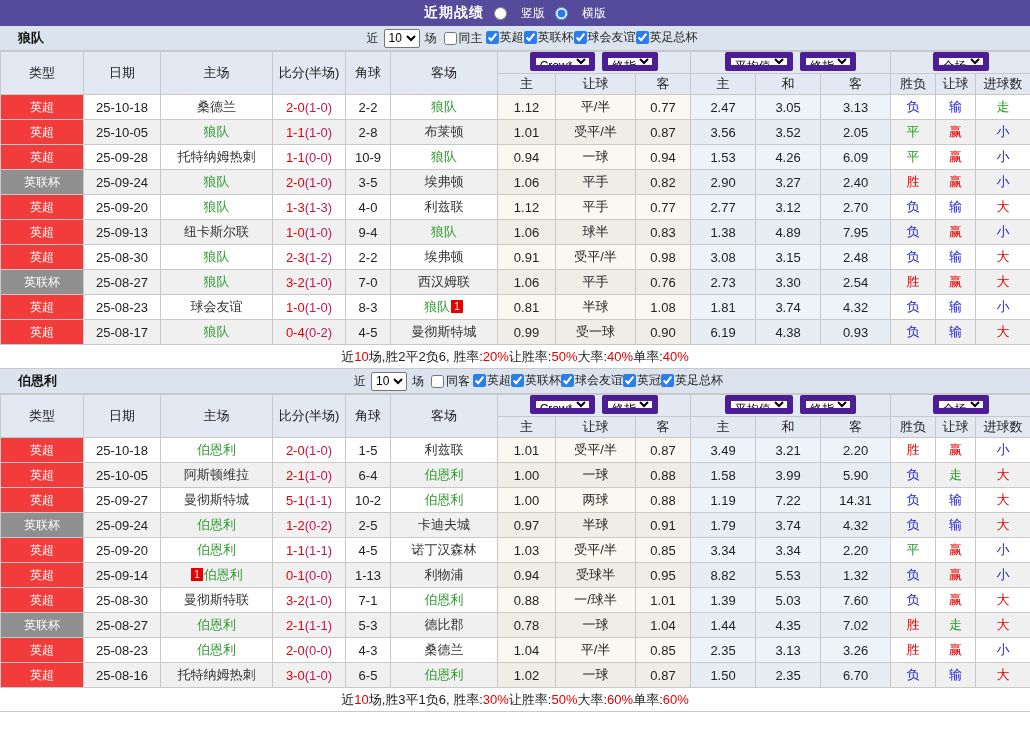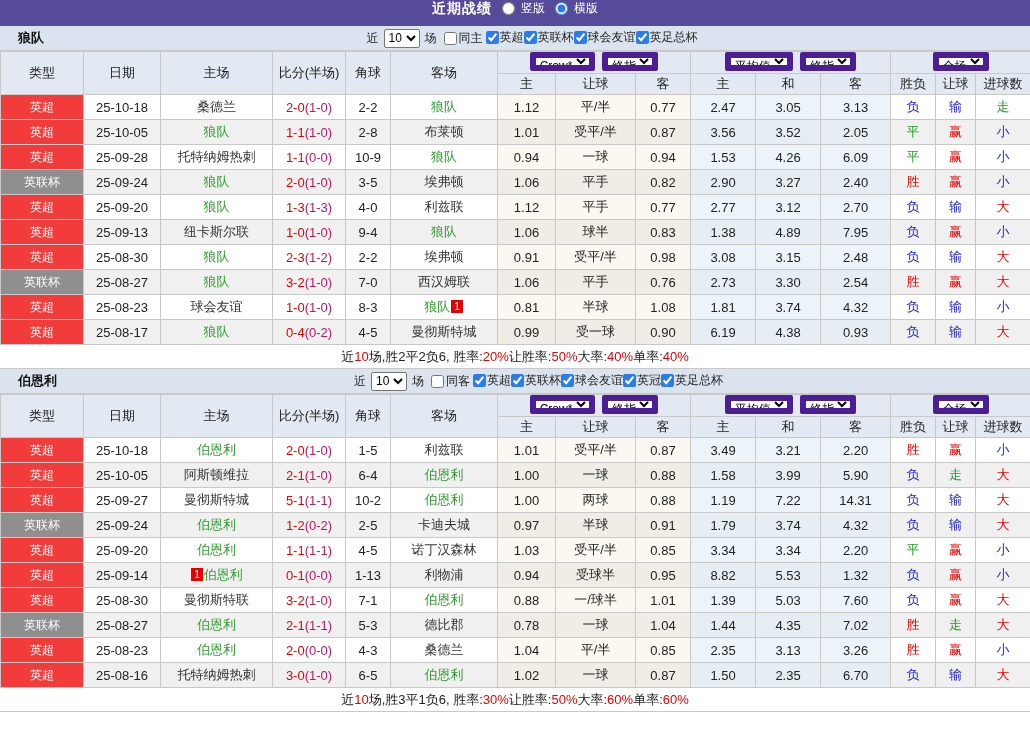--- a/index.html
+++ b/index.html
@@ -1,19 +1,19 @@
 <!DOCTYPE html>
 <html><head>
 <meta charset="utf-8">
 <style>
   * { box-sizing: border-box; }
   body { margin: 0; width: 1030px; font-family: "Liberation Sans", "DejaVu Sans", sans-serif; background: #fff; color: #222; }
-  .topbar { background: #564a9a; height: 26px; display: flex; align-items: flex-start; justify-content: center; gap: 10px; color: #fff; }
+  .topbar { background: #564a9a; height: 26px; display: flex; align-items: center; justify-content: center; gap: 10px; color: #fff; }
   .topbar .title { font-weight: bold; font-size: 14px; letter-spacing: 1px; }
-  .radio-label { display: inline-flex; align-items: center; gap: 6px; font-size: 12px; cursor: pointer; }
+  .radio-label { display: inline-flex; align-items: center; gap: 14px; font-size: 12px; cursor: pointer; }
   .radio-label input { margin: 0; width: 13px; height: 13px; accent-color: #2b7de9; }
   .section-bar { background: #dbe4ee; height: 25px; display: flex; align-items: center; padding: 0 10px; font-size: 13px; border-bottom: 1px solid #c8c8c8; }
   .team { font-weight: bold; color: #111; padding-left: 8px; }
   .filters { flex: 1; display: flex; align-items: center; justify-content: center; gap: 3px; font-size: 12px; }
   .filters select { font-size: 12px; height: 19px; border: 1px solid #767676; border-radius: 2px; background: #fff; margin: 0 2px; }
   .chk { display: inline-flex; align-items: center; gap: 1px; cursor: pointer; }
   .chk input { margin: 0 1px 0 4px; width: 13px; height: 13px; accent-color: #2b7de9; }
   table { border-collapse: collapse; width: 1030px; table-layout: fixed; font-size: 13px; padding-left: 24px; }
   th, td { border: 1px solid #c8c8c8; text-align: center; padding: 0; white-space: nowrap; overflow: hidden; }
   thead th { background: #e3e9f2; font-weight: normal; height: 21px; font-size: 13px; color: #222; }

